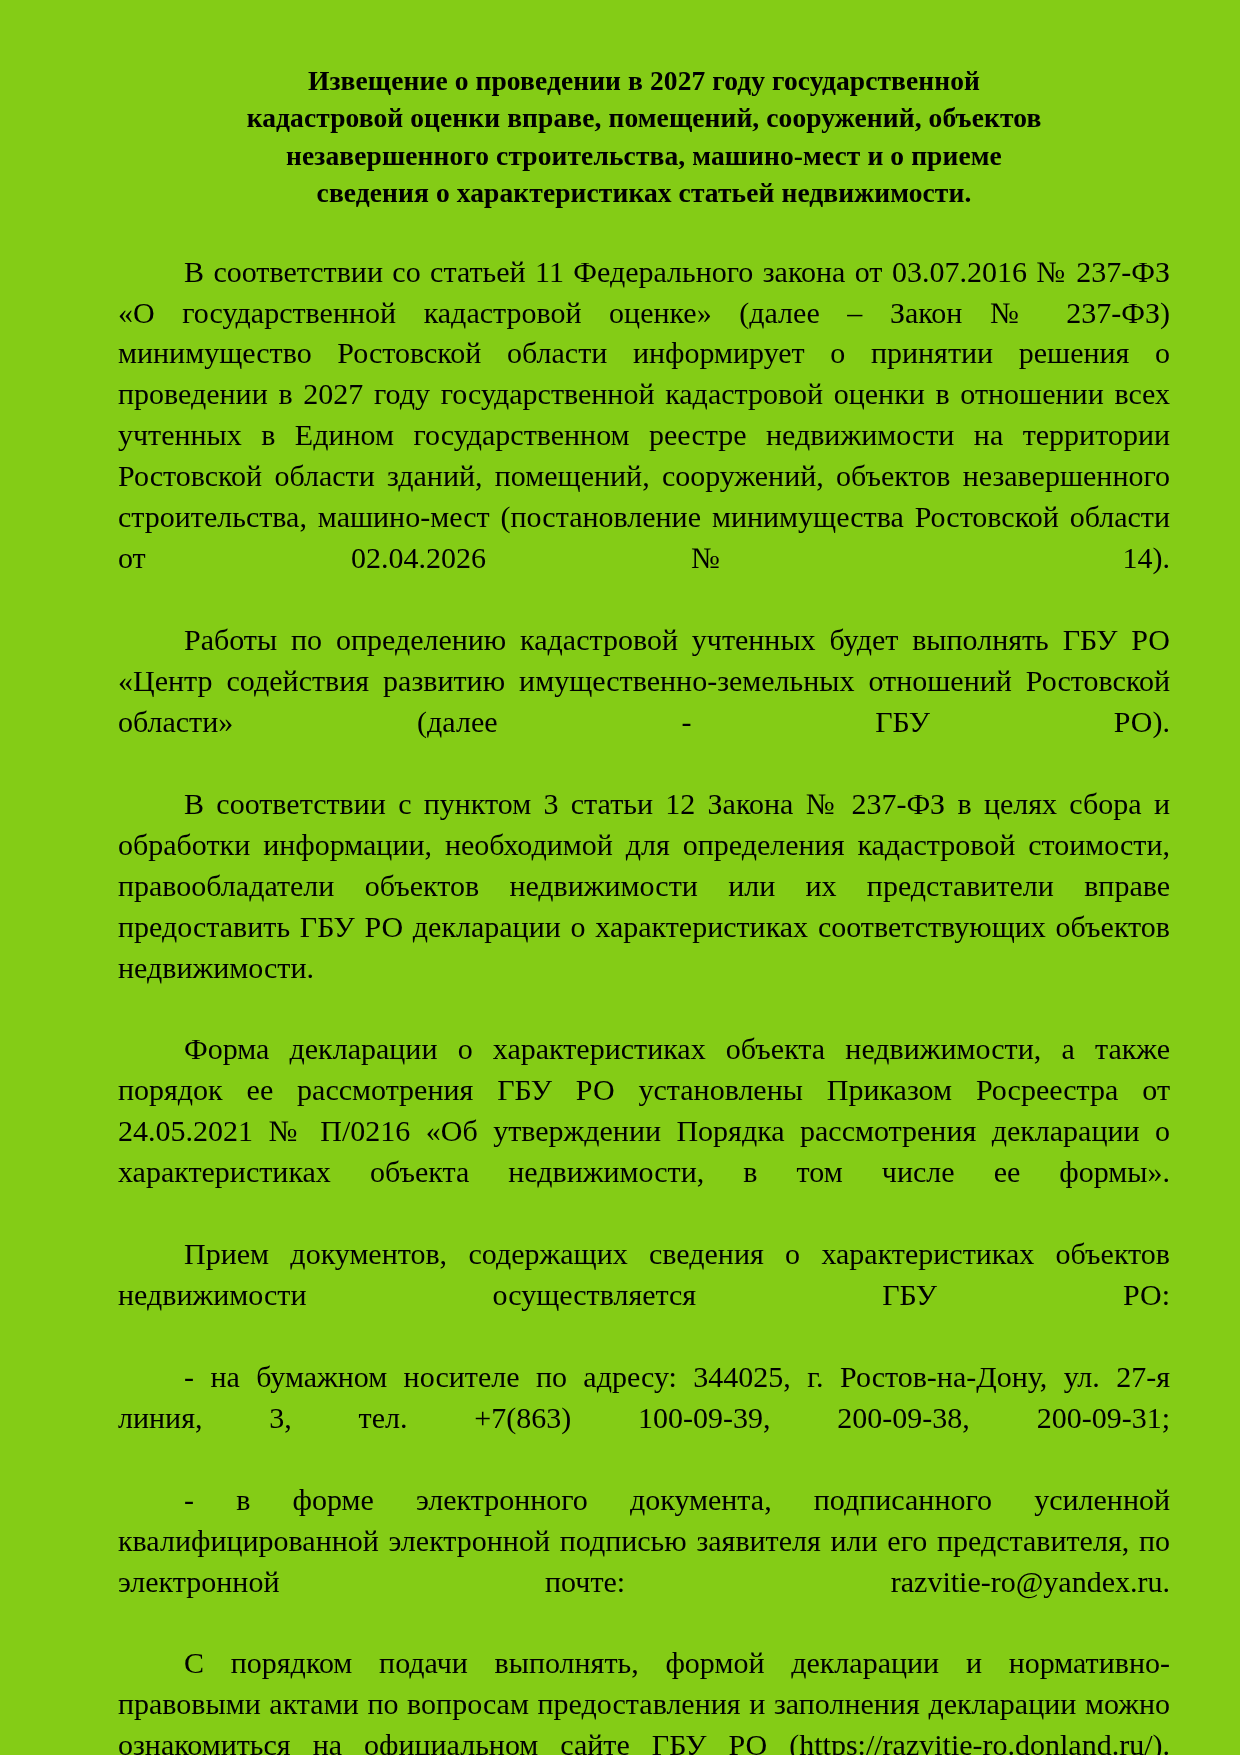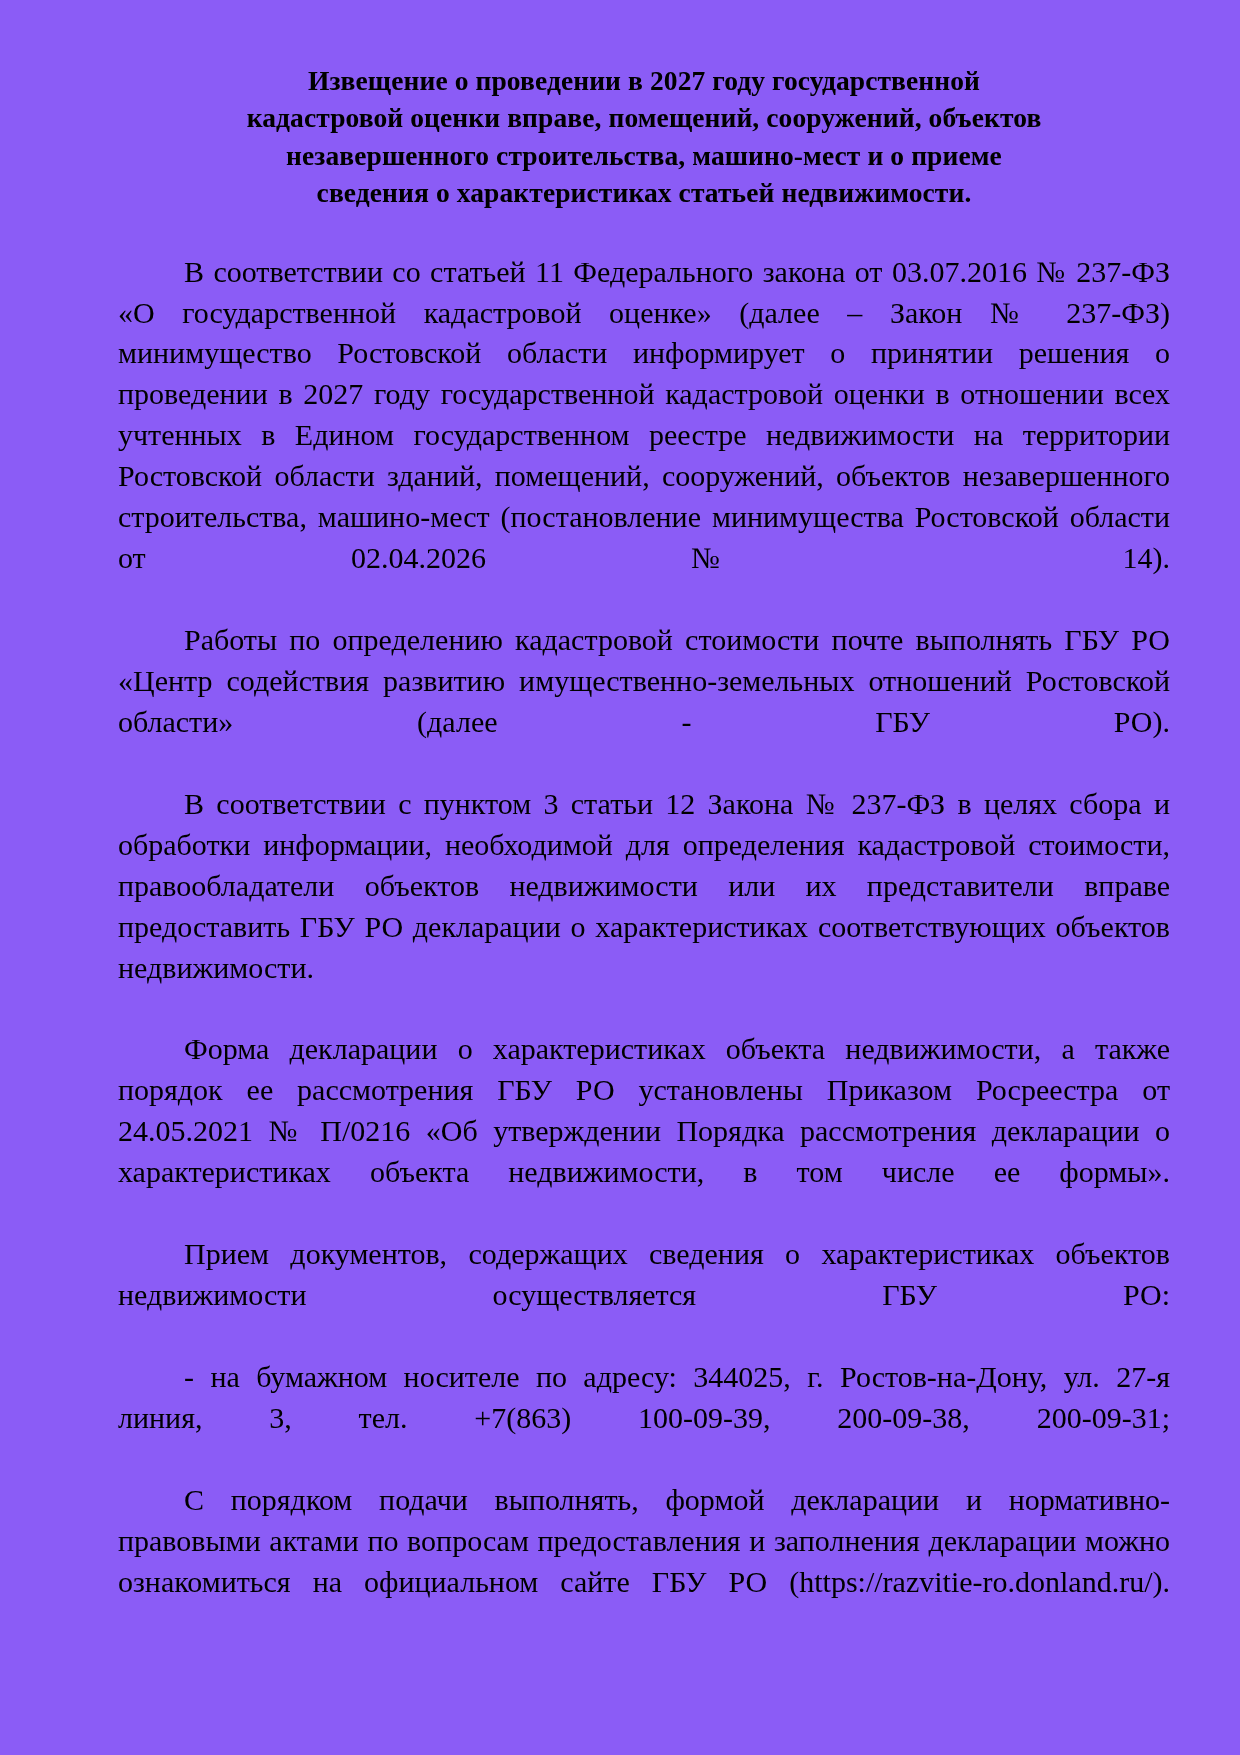--- a/index.html
+++ b/index.html
@@ -5,21 +5,21 @@
   html, body {
     margin: 0;
     padding: 0;
     background: #ffffff;
   }
   .page {
     position: relative;
     width: 1240px;
     height: 1755px;
     margin: 0 auto;
-    background: #8b5cf6;
+    background: #84cc16;
     box-sizing: border-box;
     padding: 62px 70px 0 118px;
     font-family: "Liberation Serif", "DejaVu Serif", serif;
     color: #000000;
   }
   .doc-title {
     font-size: 27.5px;
     font-weight: bold;
     line-height: 1.36;
     text-align: center;
@@ -59,21 +59,22 @@
     <span class="tline">Извещение о проведении в 2027 году государственной</span>
     <span class="tline">кадастровой оценки вправе, помещений, сооружений, объектов</span>
     <span class="tline">незавершенного строительства, машино-мест и о приеме</span>
     <span class="tline">сведения о характеристиках статьей недвижимости.</span>
   </h1>
 
   <div class="spacer-title"></div>
 
   <div class="body-text">
     <p class="para">В соответствии со статьей 11 Федерального закона от 03.07.2016 № 237-ФЗ «О государственной кадастровой оценке» (далее – Закон № 237-ФЗ) минимущество Ростовской области информирует о принятии решения о проведении в 2027 году государственной кадастровой оценки в отношении всех учтенных в Едином государственном реестре недвижимости на территории Ростовской области зданий, помещений, сооружений, объектов незавершенного строительства, машино-мест (постановление минимущества Ростовской области от 02.04.2026 № 14).</p>
-    <p class="para">Работы по определению кадастровой стоимости почте выполнять ГБУ РО «Центр содействия развитию имущественно-земельных отношений Ростовской области» (далее - ГБУ РО).</p>
+    <p class="para">Работы по определению кадастровой учтенных будет выполнять ГБУ РО «Центр содействия развитию имущественно-земельных отношений Ростовской области» (далее - ГБУ РО).</p>
     <p class="para">В соответствии с пунктом 3 статьи 12 Закона № 237-ФЗ в целях сбора и обработки информации, необходимой для определения кадастровой стоимости, правообладатели объектов недвижимости или их представители вправе предоставить ГБУ РО декларации о характеристиках соответствующих объектов недвижимости.</p>
     <p class="para">Форма декларации о характеристиках объекта недвижимости, а также порядок ее рассмотрения ГБУ РО установлены Приказом Росреестра от 24.05.2021 № П/0216 «Об утверждении Порядка рассмотрения декларации о характеристиках объекта недвижимости, в том числе ее формы».</p>
     <p class="para">Прием документов, содержащих сведения о характеристиках объектов недвижимости осуществляется ГБУ РО:</p>
     <p class="para">- на бумажном носителе по адресу: 344025, г. Ростов-на-Дону, ул. 27-я линия, 3, тел. +7(863) 100-09-39, 200-09-38, 200-09-31;</p>
+    <p class="para">- в форме электронного документа, подписанного усиленной квалифицированной электронной подписью заявителя или его представителя, по электронной почте: razvitie-ro@yandex.ru.</p>
     <p class="para">С порядком подачи выполнять, формой декларации и нормативно-правовыми актами по вопросам предоставления и заполнения декларации можно ознакомиться на официальном сайте ГБУ РО (https://razvitie-ro.donland.ru/).</p>
   </div>
 
 </div>
 
 </body></html>

